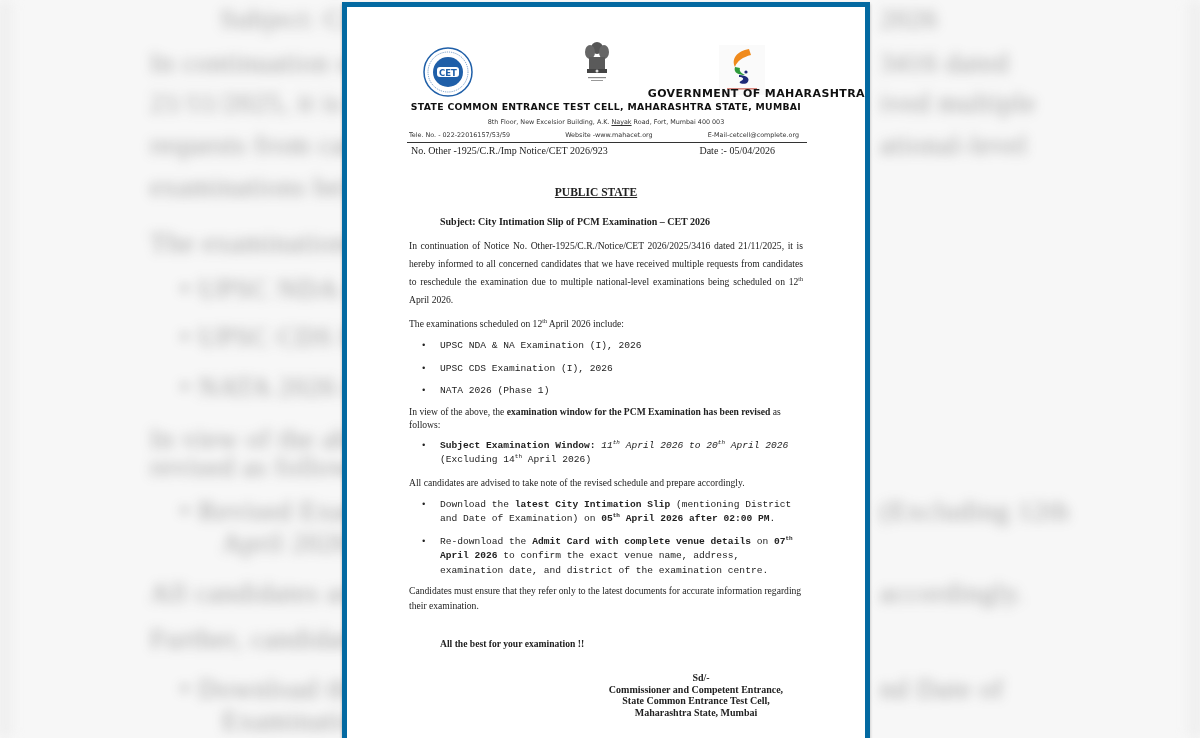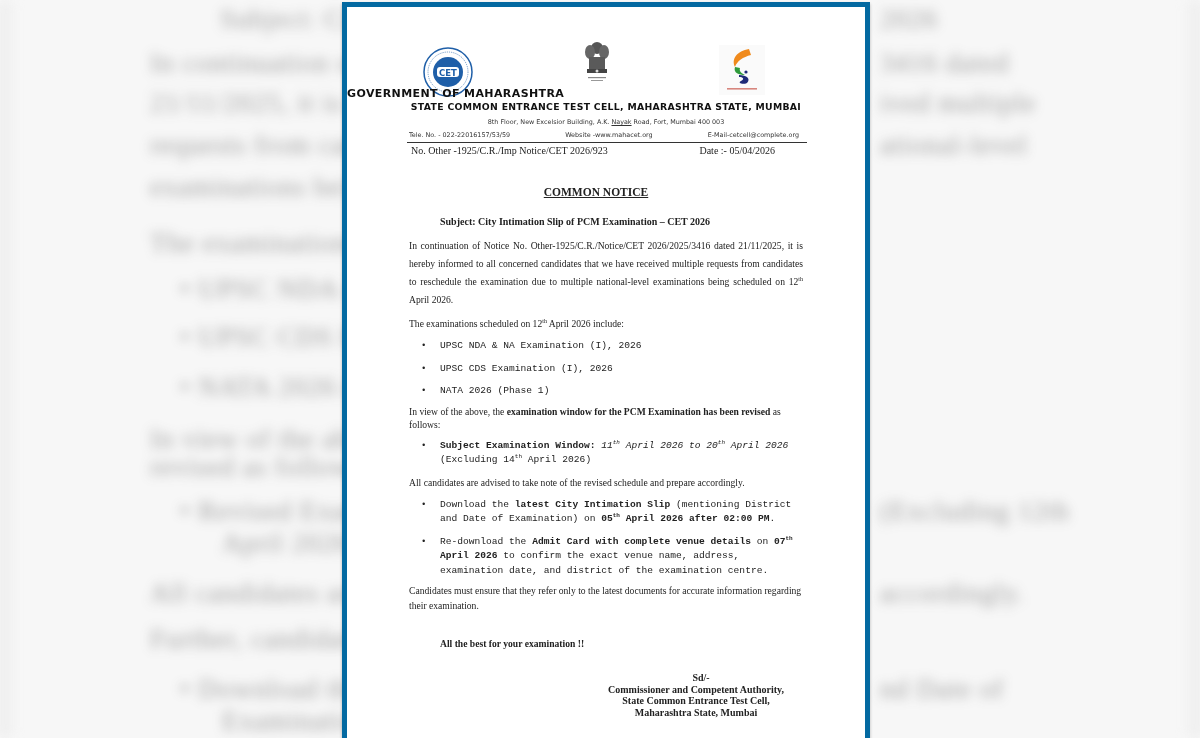--- a/index.html
+++ b/index.html
@@ -28,21 +28,21 @@
     background:#ffffff;
     border:5px solid #0369a1;
     box-shadow: 0 2px 3px rgba(0,0,0,0.25);
     color:#1b1b1b;
   }
   .logo-cet { position:absolute; left:76px; top:40px; width:50px; height:50px; }
   .logo-emblem { position:absolute; left:232px; top:33px; width:36px; height:44px; }
   .logo-right { position:absolute; left:372px; top:38px; width:46px; height:50px; }
 
   .gov-title {
-    position:absolute; left:0; width:100%; top:80px; text-align:left;
+    position:absolute; left:0; width:100%; top:80px; text-align:right;
     font-family:"DejaVu Sans", sans-serif; font-weight:bold; font-size:11px; letter-spacing:0.4px; color:#111;
   }
   .cell-title {
     position:absolute; left:0; width:100%; top:94px; text-align:center;
     font-family:"DejaVu Sans", sans-serif; font-weight:bold; font-size:9.3px; letter-spacing:0.3px; color:#111;
   }
   .address {
     position:absolute; left:0; width:100%; top:111px; text-align:center;
     font-family:"DejaVu Sans", sans-serif; font-size:6.4px; color:#333;
   }
@@ -148,21 +148,21 @@
     <span>Website -www.mahacet.org</span>
     <span>E-Mail-cetcell@complete.org</span>
   </div>
   <div class="hr"></div>
   <div class="ref-row">
     <span>No. Other -1925/C.R./Imp Notice/CET 2026/923</span>
     <span>Date :-  05/04/2026</span>
   </div>
 
   <div class="body">
-    <div class="notice-title">COMMON NOTICE</div>
+    <div class="notice-title">PUBLIC STATE</div>
     <div class="subject">Subject: City Intimation Slip of PCM Examination – CET 2026</div>
 
     <p class="just"><span>In continuation of Notice No. Other-1925/C.R./Notice/CET 2026/2025/3416 dated 21/11/2025, it is hereby informed to all concerned candidates that we have received multiple requests from candidates to reschedule the examination due to multiple national-level examinations being scheduled on 12</span><sup>th</sup><span> April 2026.</span></p>
 
     <p style="margin-top:6px"><span>The examinations scheduled on 12</span><sup>th</sup><span> April 2026 include:</span></p>
 
     <ul>
       <li style="margin-bottom:8px">UPSC NDA &amp; NA Examination (I), 2026</li>
       <li style="margin-bottom:8px">UPSC CDS Examination (I), 2026</li>
       <li>NATA 2026 (Phase 1)</li>
@@ -181,17 +181,17 @@
       <li><span>Re-download the </span><span class="b">Admit Card with complete venue details</span><span> on </span><span class="b"><span>07</span><sup>th</sup><span> April 2026</span></span><span> to confirm the exact venue name, address, examination date, and district of the examination centre.</span></li>
     </ul>
 
     <p style="line-height:14.5px">Candidates must ensure that they refer only to the latest documents for accurate information regarding their examination.</p>
 
     <div class="wish">All the best for your examination !!</div>
   </div>
 
   <div class="sign">
     <div class="sd">Sd/-</div>
-    <div>Commissioner and Competent Authority,</div>
+    <div>Commissioner and Competent Entrance,</div>
     <div>State Common Entrance Test Cell,</div>
     <div>Maharashtra State, Mumbai</div>
   </div>
 </div>
 
 </body></html>

